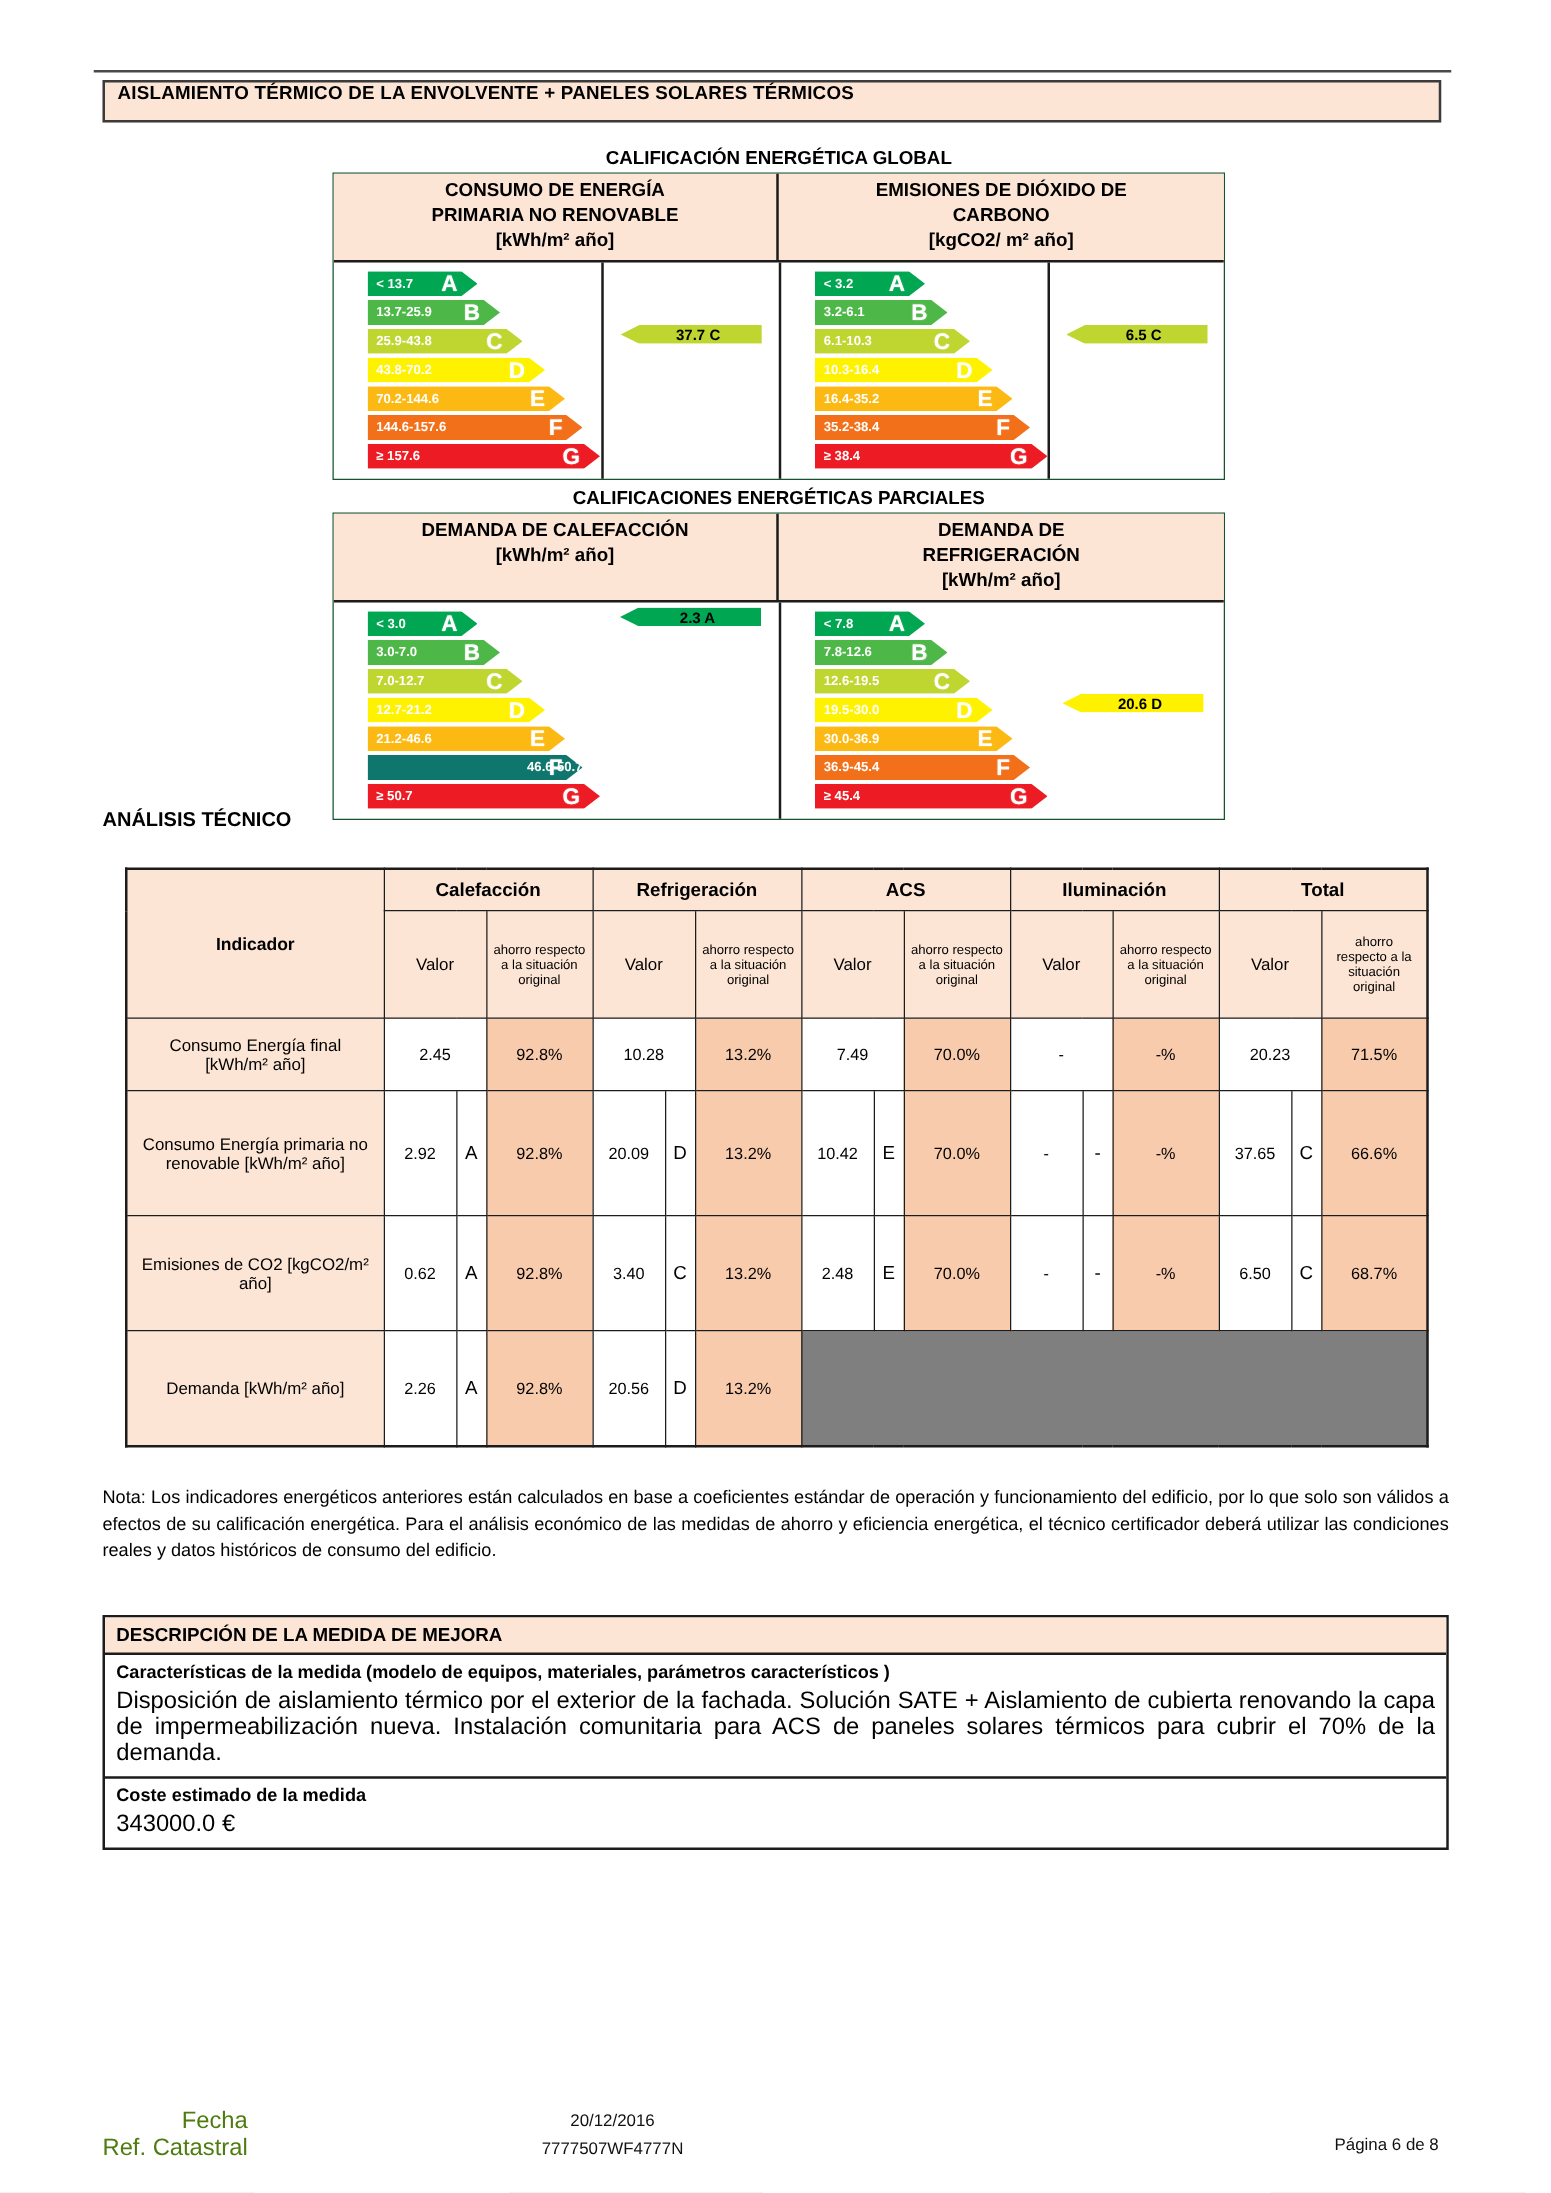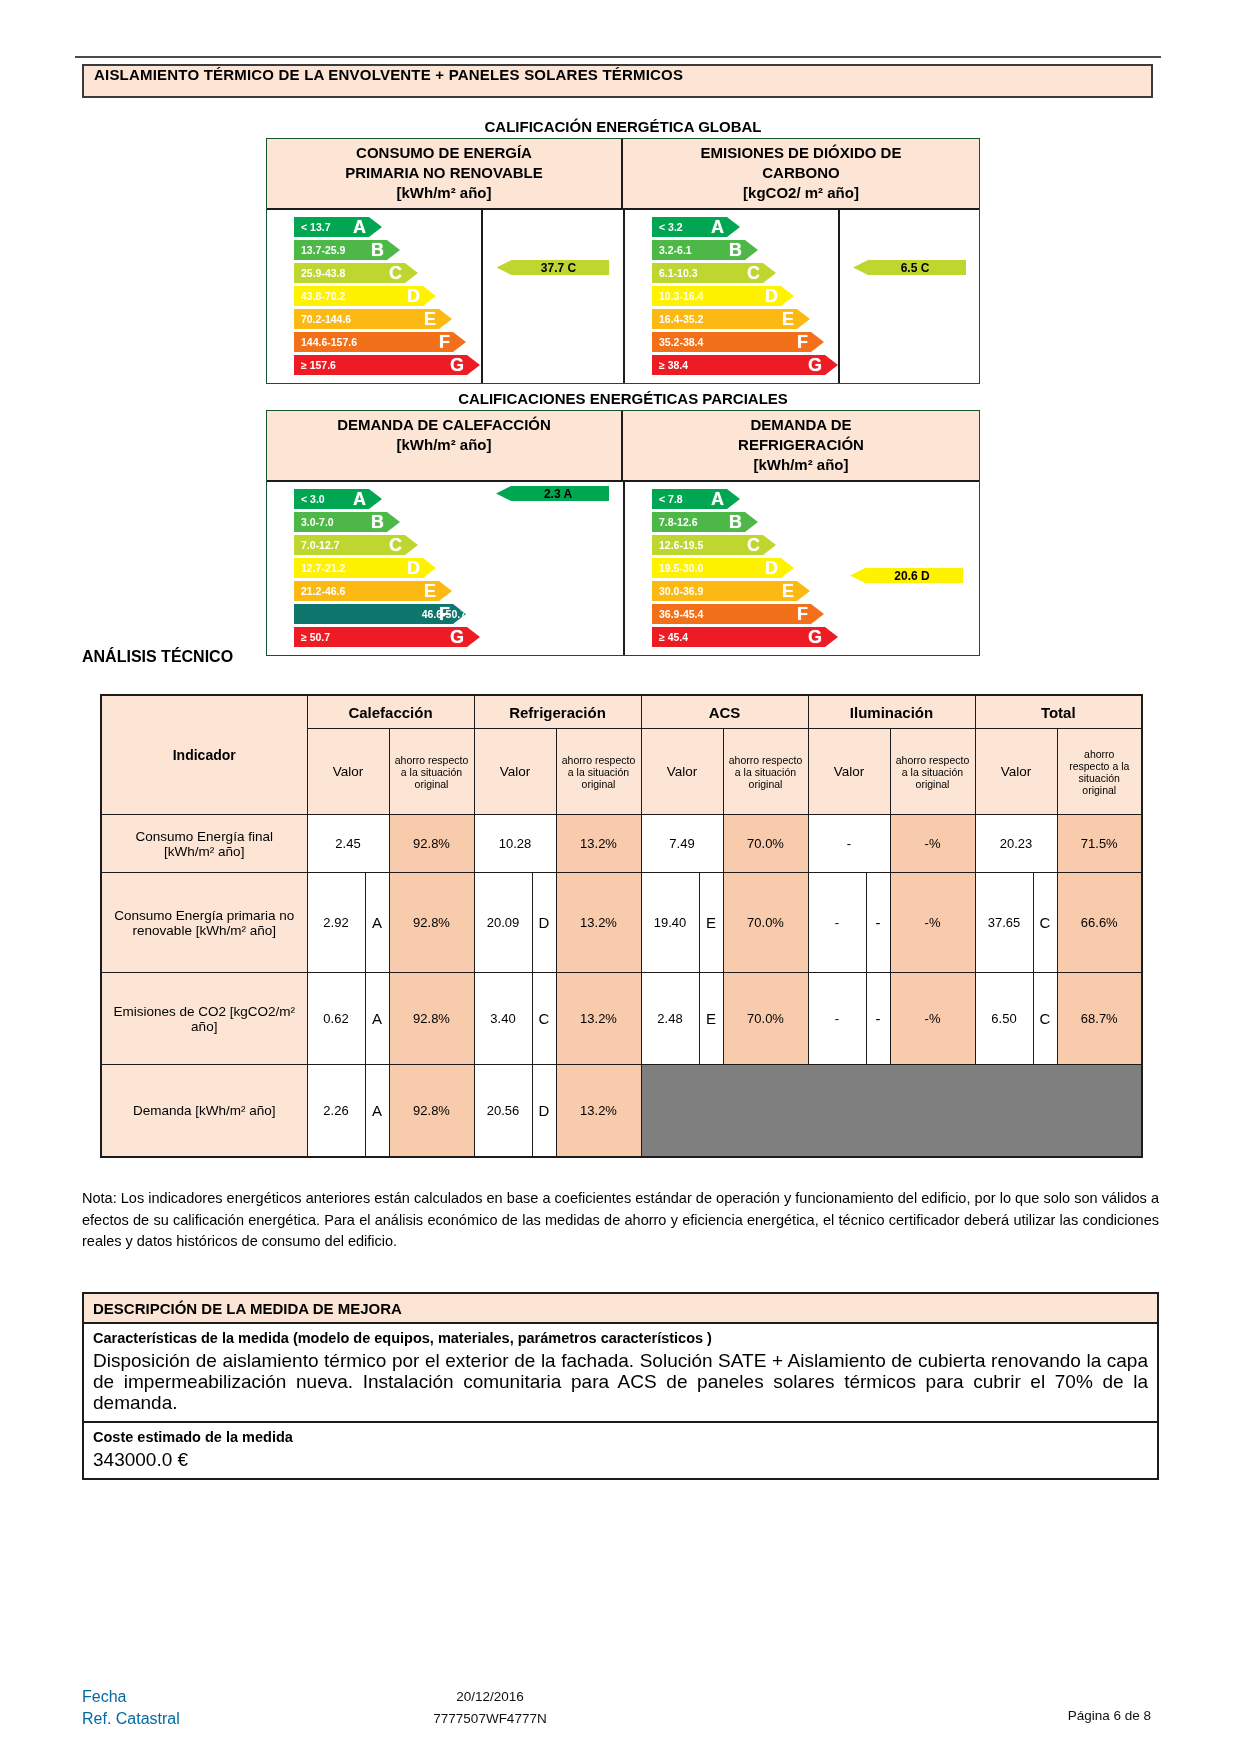--- a/index.html
+++ b/index.html
@@ -31,21 +31,21 @@
        clip-path:polygon(0 0,calc(100% - 13px) 0,100% 50%,calc(100% - 13px) 100%,0 100%);}
   .bar .rng{font-size:10.5px;font-weight:bold;color:#fff;padding-left:7px;white-space:nowrap;}
   .bar .ltr{position:absolute;right:16px;font-size:18px;font-weight:bold;color:#fff;line-height:20px;
             text-shadow:0 0 1px rgba(255,255,255,.8);}
   .w0{width:88px}.w1{width:106px}.w2{width:124px}.w3{width:142px}.w4{width:158px}.w5{width:172px}.w6{width:186px}
   .arrowcol{width:140px;border-left:2px solid #1c1c1c;position:relative;}
   .rarrow{position:absolute;height:15px;min-width:113px;box-sizing:border-box;display:flex;align-items:center;
           justify-content:center;padding-left:17px;padding-right:6px;font-size:12px;font-weight:bold;
           white-space:nowrap;clip-path:polygon(0 50%,15px 0,100% 0,100% 100%,15px 100%);}
   .arrowcol .rarrow{left:50%;transform:translateX(-50%);}
-  .t0{top:4px}.t2{top:50px}.t3{top:86px}
+  .t0{top:4px}.t2{top:50px}.t3{top:73px}
 
   
   .analysis-heading{position:absolute;left:82px;top:648px;font-size:16px;font-weight:bold;}
   .atable{position:absolute;left:100px;top:694px;border-collapse:collapse;border:2px solid #1c1c1c;}
   .atable td{border:1px solid #1c1c1c;text-align:center;vertical-align:middle;font-size:13px;padding:2px;}
   .atable .peach{background:#FCE5D5;}
   .atable .salmon{background:#F8CBAD;}
   .atable .gname{font-weight:bold;font-size:15px;height:28px;}
   .atable .indic{font-weight:bold;font-size:14px;}
   .atable .valhead{font-size:13.5px;}
@@ -57,21 +57,21 @@
   
   .nota{position:absolute;left:82px;top:1188px;width:1077px;font-size:14.5px;line-height:21.5px;text-align:justify;}
   .mejora{position:absolute;left:82px;top:1292px;width:1077px;border:2px solid #1c1c1c;box-sizing:border-box;background:#fff;}
   .mejora-head{background:#FCE5D5;font-weight:bold;font-size:15px;padding:6px 9px 5px;border-bottom:2px solid #1c1c1c;}
   .m-sub{font-weight:bold;font-size:14.5px;padding:6px 9px 3px;}
   .m-body{font-size:19px;line-height:21px;text-align:justify;padding:1px 9px 8px;}
   .m-sep{border-top:2px solid #1c1c1c;}
   .m-last{padding-bottom:26px;}
 
   
-  .f-left{position:absolute;left:82px;top:1686px;font-size:16px;line-height:22px;color:#0369a1;}
+  .f-left{position:absolute;left:82px;top:1686px;font-size:19px;line-height:22px;color:#4d7c0f;text-align:right;}
   .f-center{position:absolute;left:330px;top:1686px;width:320px;text-align:center;font-size:13.5px;line-height:22px;color:#111;}
   .f-right{position:absolute;right:90px;top:1708px;font-size:13.5px;color:#111;}
 </style>
 </head>
 <body>
 
 <div class="page">
 
   <div class="top-rule"></div>
 
@@ -307,21 +307,21 @@
       <td class="salmon">71.5%</td>
     </tr>
     <tr style="height:100px">
       <td class="label">Consumo Energía primaria no renovable [kWh/m² año]</td>
       <td>2.92</td>
       <td class="ltrcell">A</td>
       <td class="salmon">92.8%</td>
       <td>20.09</td>
       <td class="ltrcell">D</td>
       <td class="salmon">13.2%</td>
-      <td>19.40</td>
+      <td>10.42</td>
       <td class="ltrcell">E</td>
       <td class="salmon">70.0%</td>
       <td>-</td>
       <td class="ltrcell">-</td>
       <td class="salmon">-%</td>
       <td>37.65</td>
       <td class="ltrcell">C</td>
       <td class="salmon">66.6%</td>
     </tr>
     <tr style="height:92px">

